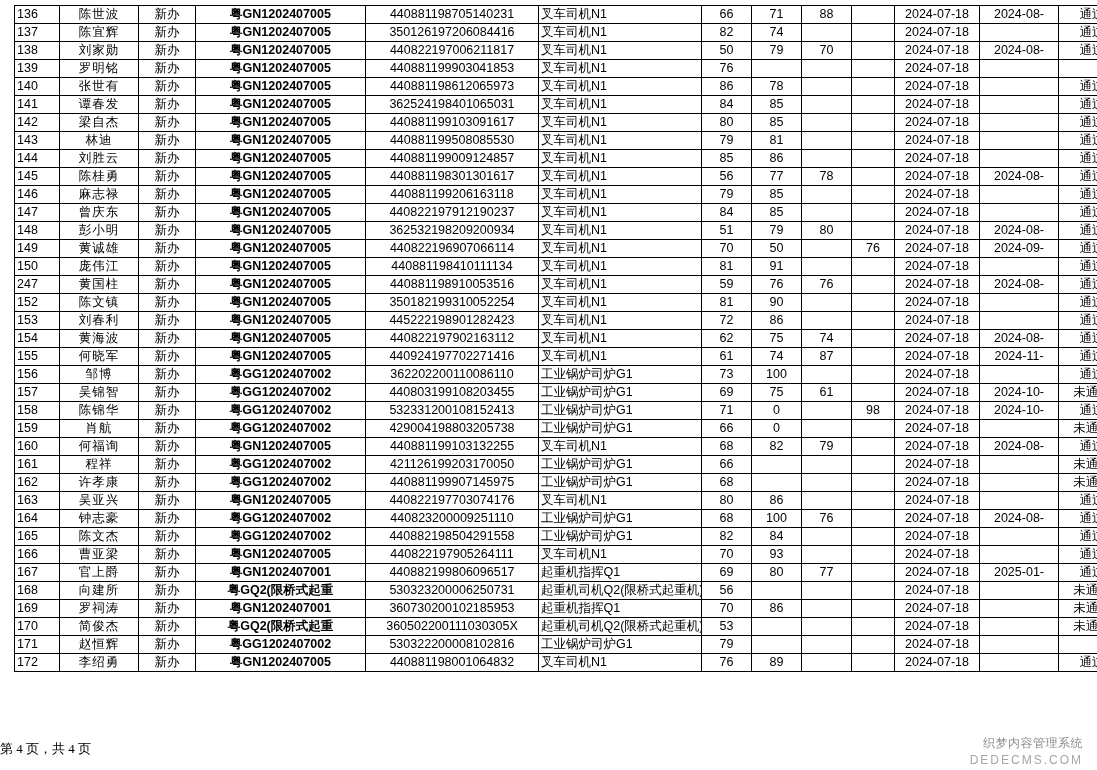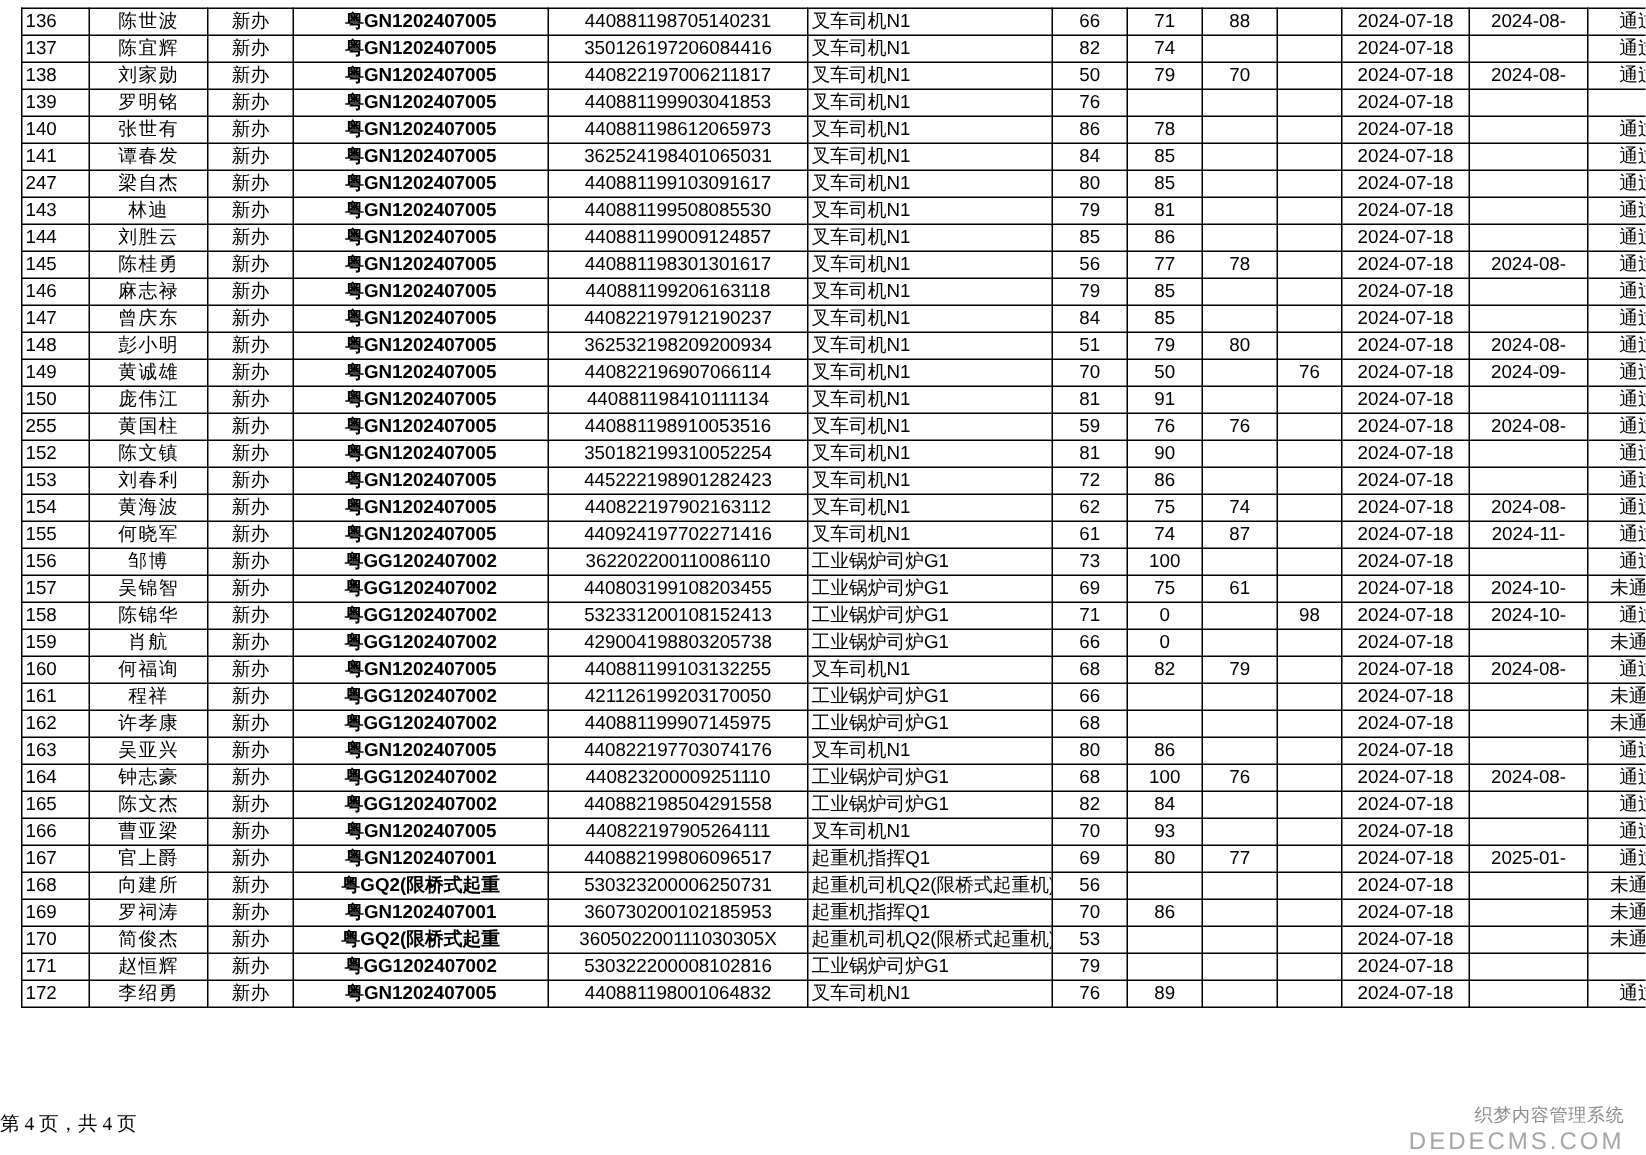--- a/index.html
+++ b/index.html
@@ -61,21 +61,21 @@
     position: absolute;
     right: 14px;
     top: 735px;
     font-size: 12px;
     color: #8c8c8c;
     letter-spacing: 0.5px;
     text-align: right;
   }
   .watermark .wm-sub {
     display: block;
-    font-size: 16px;
+    font-size: 12px;
     color: #a6a6a6;
     letter-spacing: 2px;
     margin-top: 1px;
   }
 </style>
 </head>
 <body>
 
 <div class="sheet">
   <table class="grid">
@@ -164,21 +164,21 @@
           <td class="c-job">叉车司机N1</td>
           <td class="c-s1">84</td>
           <td class="c-s2">85</td>
           <td class="c-s3"></td>
           <td class="c-gap"></td>
           <td class="c-d1">2024-07-18</td>
           <td class="c-d2"></td>
           <td class="c-res">通过</td>
         </tr>
         <tr>
-          <td class="c-idx">247</td>
+          <td class="c-idx">142</td>
           <td class="c-name">梁自杰</td>
           <td class="c-type">新办</td>
           <td class="c-cert">粤GN1202407005</td>
           <td class="c-id">440881199103091617</td>
           <td class="c-job">叉车司机N1</td>
           <td class="c-s1">80</td>
           <td class="c-s2">85</td>
           <td class="c-s3"></td>
           <td class="c-gap"></td>
           <td class="c-d1">2024-07-18</td>
@@ -299,21 +299,21 @@
           <td class="c-job">叉车司机N1</td>
           <td class="c-s1">81</td>
           <td class="c-s2">91</td>
           <td class="c-s3"></td>
           <td class="c-gap"></td>
           <td class="c-d1">2024-07-18</td>
           <td class="c-d2"></td>
           <td class="c-res">通过</td>
         </tr>
         <tr>
-          <td class="c-idx">255</td>
+          <td class="c-idx">247</td>
           <td class="c-name">黄国柱</td>
           <td class="c-type">新办</td>
           <td class="c-cert">粤GN1202407005</td>
           <td class="c-id">440881198910053516</td>
           <td class="c-job">叉车司机N1</td>
           <td class="c-s1">59</td>
           <td class="c-s2">76</td>
           <td class="c-s3">76</td>
           <td class="c-gap"></td>
           <td class="c-d1">2024-07-18</td>

